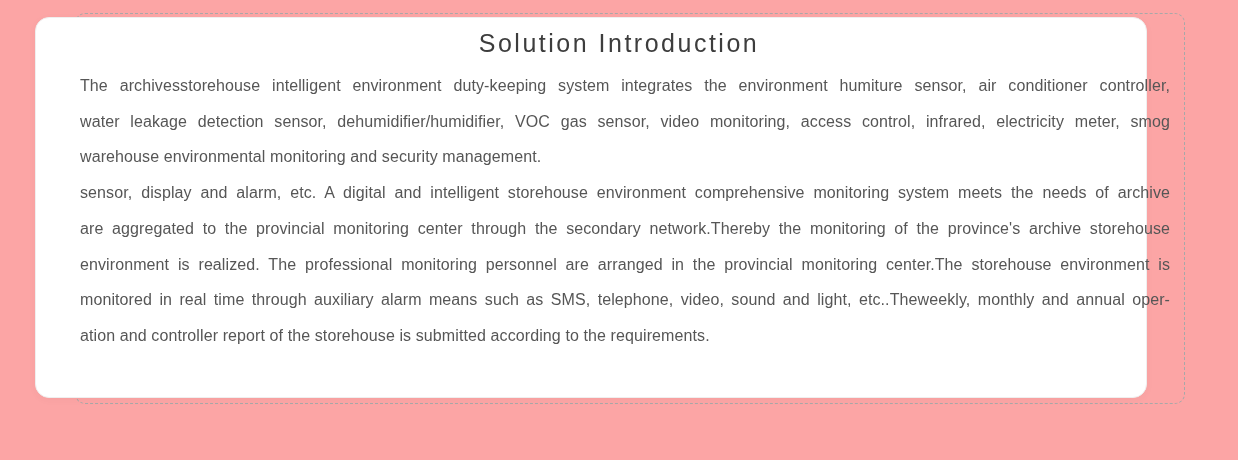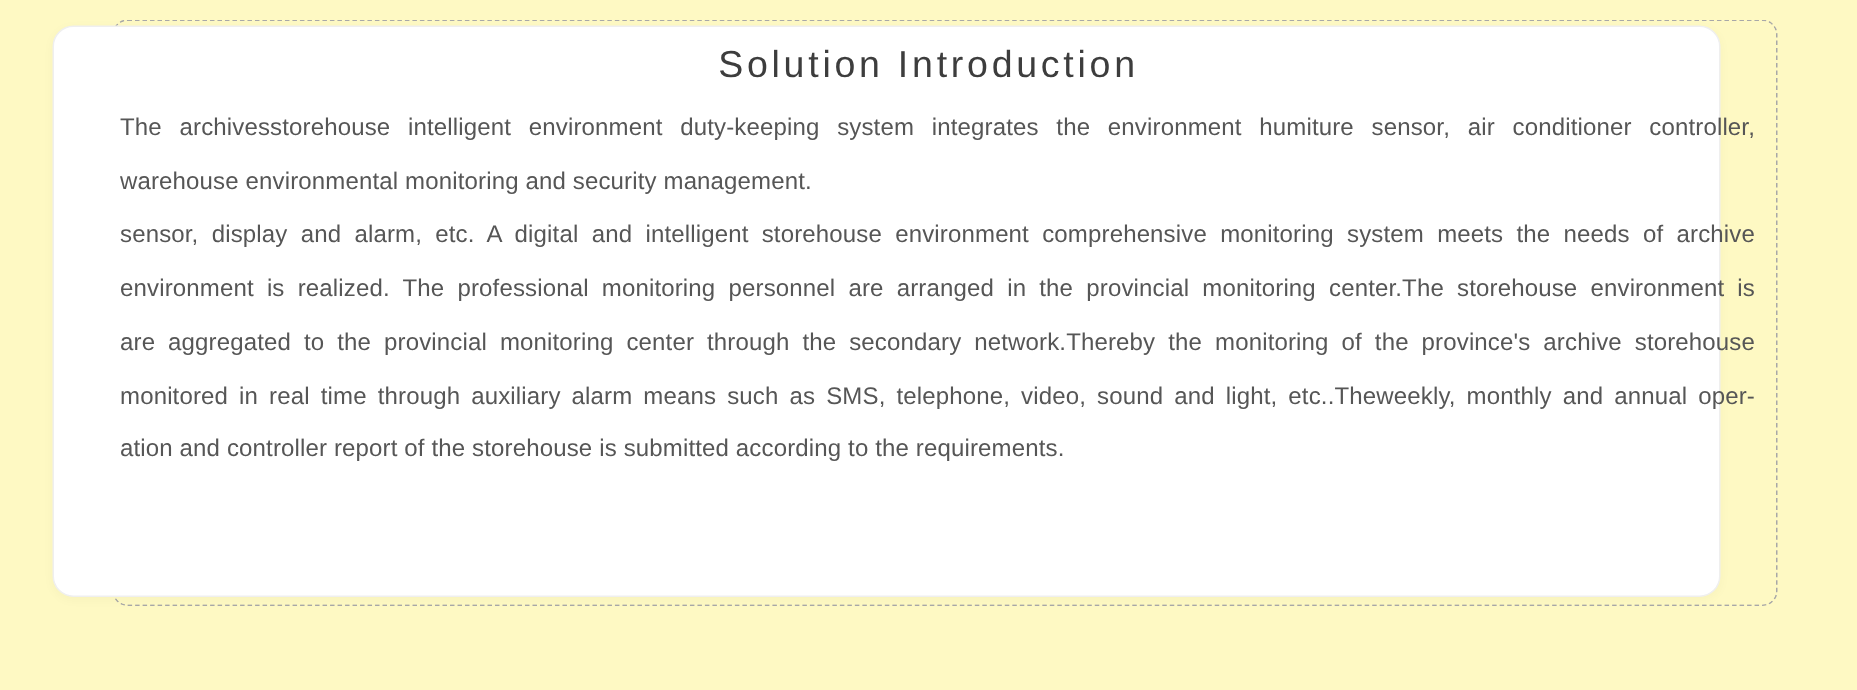--- a/index.html
+++ b/index.html
@@ -66,32 +66,33 @@
     white-space: nowrap;
     margin-left: 12px;
   }
   .text-line.last {
     text-align-last: left;
   }
 </style>
 </head>
 <body>
 
-<div class="canvas" style="background: #fef9c3; text-decoration: underline;">
+<div class="canvas" style="background: #fca5a5; text-decoration: underline;">
   <div class="dashed-frame" style="border-color: rgb(168, 168, 168);"></div>
   <div class="card" style="background: rgb(255, 255, 255); border-color: rgb(239, 239, 239);"></div>
   <div class="content">
     <h1 class="title" style="color: rgb(61, 61, 61);">Solution Introduction</h1>
     <div class="body">
         <div>
           <div class="text-line" style="color: rgb(86, 86, 86);">The archivesstorehouse intelligent environment duty-keeping system integrates the environment humiture sensor, air conditioner controller,</div>
+          <div class="text-line" style="color: rgb(86, 86, 86);">water leakage detection sensor, dehumidifier/humidifier, VOC gas sensor, video monitoring, access control, infrared, electricity meter, smog</div>
           <div class="text-line last" style="color: rgb(86, 86, 86);">warehouse environmental monitoring and security management.</div>
           <div class="text-line" style="color: rgb(86, 86, 86);">sensor, display and alarm, etc. A digital and intelligent storehouse environment comprehensive monitoring system meets the needs of archive</div>
         </div>
         <div>
+          <div class="text-line" style="color: rgb(86, 86, 86);">are aggregated to the provincial monitoring center through the secondary network.Thereby the monitoring of the province's archive storehouse</div>
           <div class="text-line" style="color: rgb(86, 86, 86);">environment is realized. The professional monitoring personnel are arranged in the provincial monitoring center.The storehouse environment is</div>
-          <div class="text-line" style="color: rgb(86, 86, 86);">are aggregated to the provincial monitoring center through the secondary network.Thereby the monitoring of the province's archive storehouse</div>
           <div class="text-line" style="color: rgb(86, 86, 86);">monitored in real time through auxiliary alarm means such as SMS, telephone, video, sound and light, etc..Theweekly, monthly and annual oper-</div>
           <div class="text-line last" style="color: rgb(86, 86, 86);">ation and controller report of the storehouse is submitted according to the requirements.</div>
         </div>
       </div>
   </div>
 </div>
 
 </body></html>

